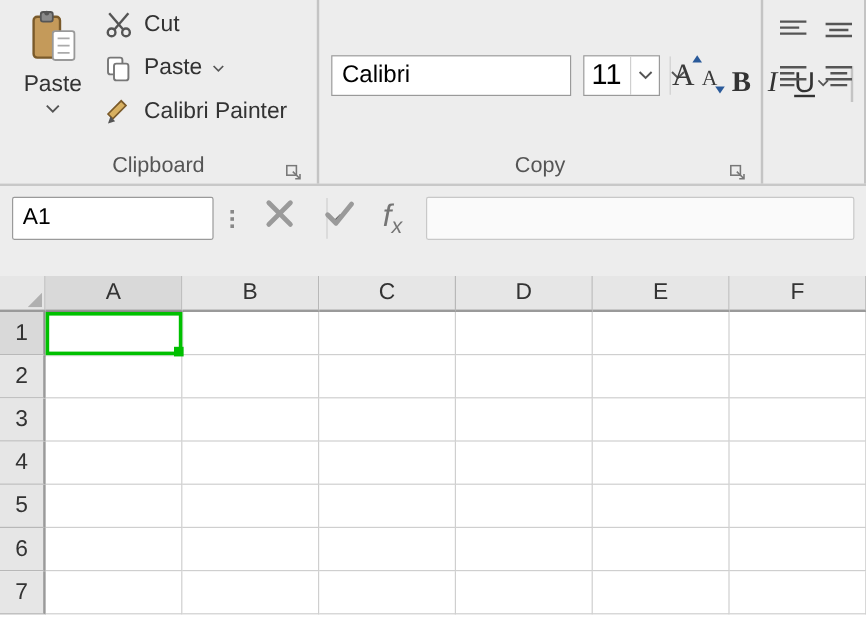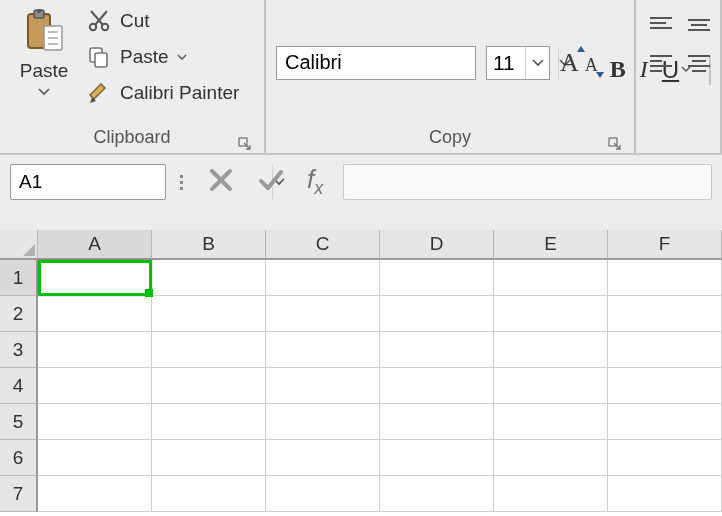--- a/index.html
+++ b/index.html
@@ -26,21 +26,21 @@
 .clip-item { display: flex; align-items: center; gap: 8px; font-size: 19px; color: #333; cursor: default; }
 .clip-item .ico { width: 26px; height: 26px; display: flex; align-items: center; justify-content: center; }
 .clip-item svg { width: 24px; height: 24px; }
 
 
 .font-top { display: flex; gap: 10px; align-items: center; padding: 4px 2px 12px 2px; }
 .font-name { width: 200px; height: 34px; background: #fff; border: 1px solid #9a9a9a; display: flex; align-items: center; }
 .font-name input { flex: 1; border: none; outline: none; font-size: 20px; padding: 0 8px; background: transparent; }
 .combo-arrow { width: 24px; height: 100%; display: flex; align-items: center; justify-content: center; border-left: 1px solid #cfcfcf; }
 .font-size { width: 64px; height: 34px; background: #fff; border: 1px solid #9a9a9a; display: flex; align-items: center; }
-.font-size input { flex: 1; border: none; outline: none; font-size: 21px; padding: 0 6px; background: transparent; width: 100%; text-align: left; }
+.font-size input { flex: 1; border: none; outline: none; font-size: 24px; padding: 0 6px; background: transparent; width: 100%; text-align: left; }
 .grow-shrink { display: flex; gap: 6px; align-items: baseline; }
 .letterA-big { font-family: "Times New Roman", serif; font-size: 26px; color: #3a3a3a; position: relative; }
 .letterA-big::after { content: ""; position: absolute; right: -6px; top: -2px; border-left: 4px solid transparent; border-right: 4px solid transparent; border-bottom: 6px solid #2a5a9a; }
 .letterA-small { font-family: "Times New Roman", serif; font-size: 18px; color: #3a3a3a; position: relative; }
 .letterA-small::after { content: ""; position: absolute; right: -6px; bottom: -2px; border-left: 4px solid transparent; border-right: 4px solid transparent; border-top: 6px solid #2a5a9a; }
 
 .font-bottom { display: flex; gap: 14px; align-items: center; padding: 6px 4px 0 10px; }
 .btn-b { font-family: "Times New Roman", serif; font-weight: bold; font-size: 24px; color: #333; }
 .btn-i { font-family: "Times New Roman", serif; font-style: italic; font-size: 24px; color: #333; }
 .btn-u { font-family: "Times New Roman", serif; font-size: 24px; color: #333; text-decoration: underline; display: flex; align-items: center; gap: 2px; }
@@ -56,26 +56,26 @@
 .fontcolor-ico { font-family: "Times New Roman", serif; font-size: 22px; color: #3a3a3a; position: relative; padding: 0 2px; }
 .fontcolor-ico .underline { position: absolute; bottom: -3px; left: 0; right: 0; height: 5px; background: #d42020; }
 
 
 .align-rows { display: flex; flex-direction: column; gap: 20px; padding: 10px 0 0 4px; }
 .align-row { display: flex; gap: 12px; }
 .align-ico { width: 26px; height: 18px; }
 
 
 .formula-bar { display: flex; align-items: center; height: 54px; padding: 10px 10px; gap: 10px; }
-.name-box { width: 156px; height: 36px; background: #fff; border: 1px solid #9a9a9a; border-radius: 2px; display: flex; align-items: center; }
+.name-box { width: 168px; height: 36px; background: #fff; border: 1px solid #9a9a9a; border-radius: 2px; display: flex; align-items: center; }
 .name-box input { flex: 1; border: none; outline: none; font-size: 19px; padding: 0 8px; background: transparent; }
 .name-box .combo-arrow { width: 28px; border-left: 1px solid #cfcfcf; }
 .fb-sep { display: flex; flex-direction: column; gap: 3px; padding: 0 4px; }
 .fb-sep span { width: 3px; height: 3px; background: #888; }
-.fb-btns { display: flex; align-items: center; gap: 22px; padding: 0 10px; }
+.fb-btns { display: flex; gap: 22px; padding: 0 10px; }
 .fb-cancel svg, .fb-enter svg { width: 28px; height: 28px; }
 .fb-fx { font-style: italic; font-family: "Times New Roman", serif; font-size: 26px; color: #757575; }
 .fb-fx sub { font-size: 18px; }
 .formula-input { flex: 1; height: 36px; background: #fafafa; border: 1px solid #c8c8c8; border-radius: 2px; }
 
 
 .sheet { position: absolute; top: 230px; left: 0; right: 0; bottom: 0; background: #fff; }
 .grid-wrap { position: relative; }
 .corner { position: absolute; top: 0; left: 0; width: 38px; height: 30px; background: #e6e6e6; border-right: 1px solid #b8b8b8; border-bottom: 2px solid #9a9a9a; display:flex; align-items:flex-end; justify-content:flex-end; }
 .corner svg { width: 12px; height: 12px; margin: 0 2px 2px 0; }

